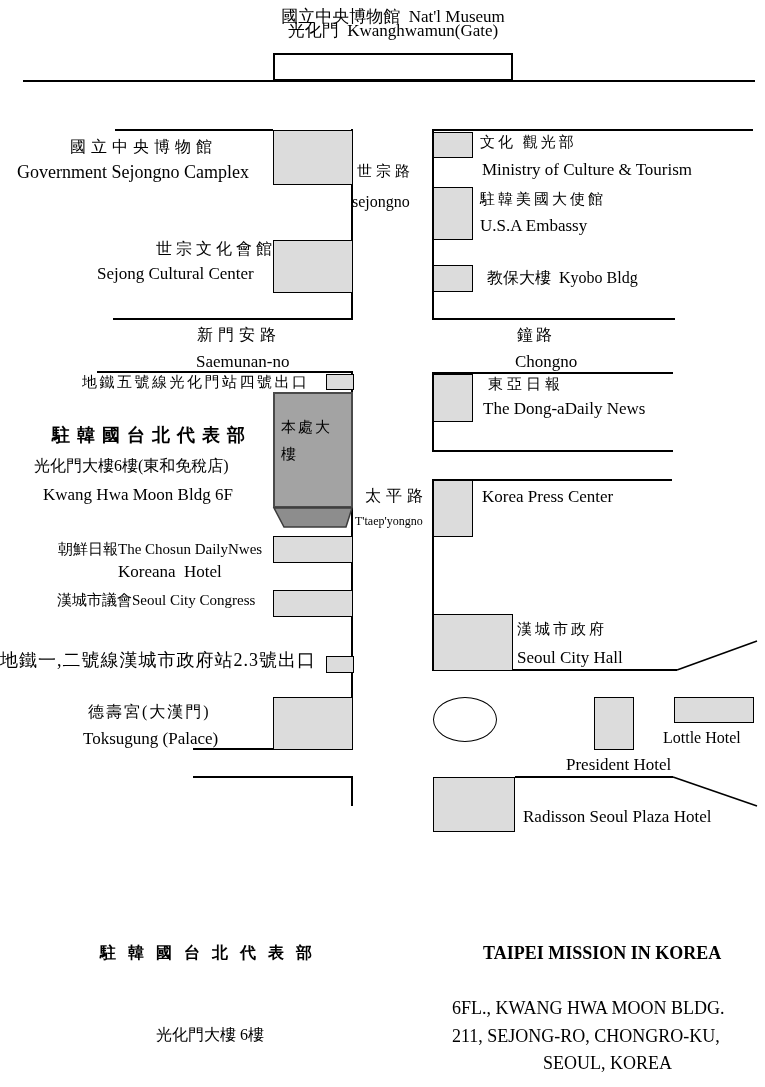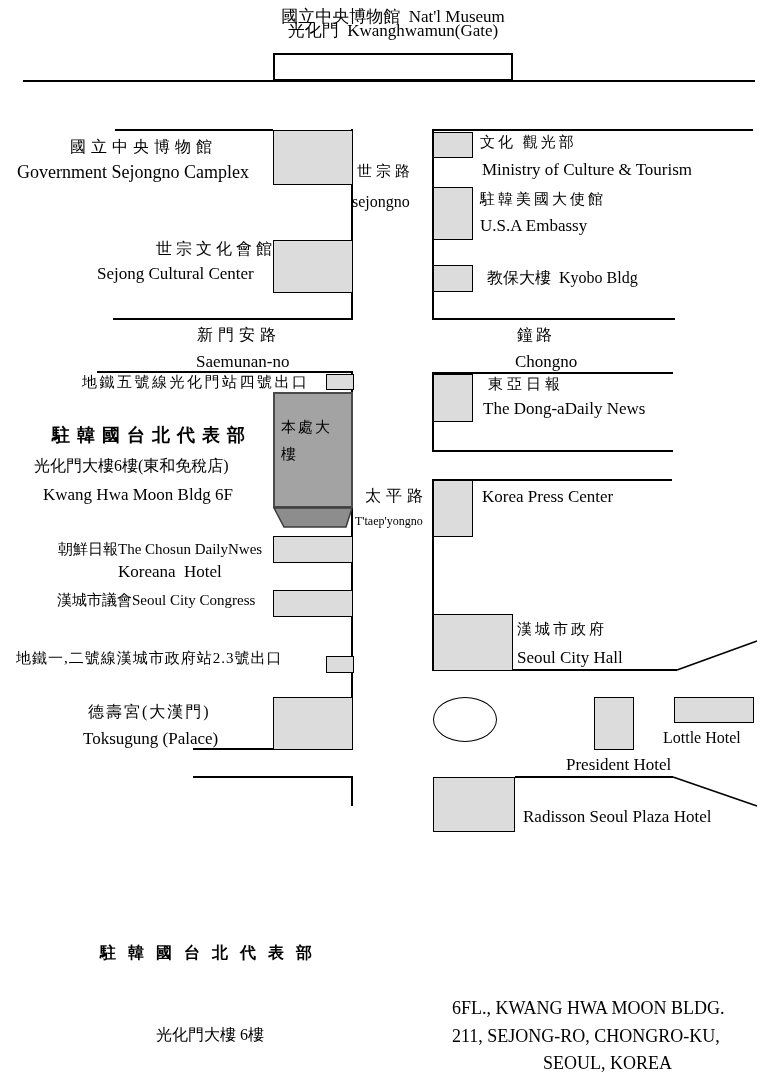--- a/index.html
+++ b/index.html
@@ -114,32 +114,33 @@
 
   <div class="t cjk" style="left:357px;top:486px;letter-spacing:5px;font-size:16px;margin-left:8px;">太平路</div>
   <div class="t sm" style="left:355px;top:514px;">T'taep'yongno</div>
 
   <div class="t" style="left:482px;top:486px;">Korea Press Center</div>
 
   <div class="t cjk" style="left:58px;top:540px;font-size:15px;">朝鮮日報The Chosun DailyNwes</div>
   <div class="t" style="left:118px;top:561px;">Koreana  Hotel</div>
   <div class="t cjk" style="left:57px;top:591px;font-size:15px;">漢城市議會Seoul City Congress</div>
 
-  <div class="t cjk" style="left:0px;top:649px;letter-spacing:1px;font-size:15px;margin-left:16px;">地鐵一,二號線漢城市政府站2.3號出口</div>
+  <div class="t cjk" style="left:0px;top:649px;letter-spacing:1px;font-size:18px;">地鐵一,二號線漢城市政府站2.3號出口</div>
 
   <div class="t cjk" style="left:517px;top:620px;letter-spacing:3px;font-size:15px;">漢城市政府</div>
   <div class="t" style="left:517px;top:647px;">Seoul City Hall</div>
 
   <div class="t cjk" style="left:88px;top:702px;letter-spacing:2px;">德壽宮(大漢門)</div>
   <div class="t" style="left:83px;top:728px;">Toksugung (Palace)</div>
 
   <div class="t" style="left:663px;top:728px;font-size:16px;">Lottle Hotel</div>
   <div class="t" style="left:566px;top:754px;">President Hotel</div>
   <div class="t cjk b" style="left:100px;top:943px;letter-spacing:4px;">駐 韓 國 台 北 代 表 部</div>
 
   <div class="t" style="left:523px;top:806px;">Radisson Seoul Plaza Hotel</div>
   <div class="t cjk" style="left:156px;top:1025px;">光化門大樓 6樓</div>
 
+  <div class="t b" style="left:483px;top:942px;font-size:18px;">TAIPEI MISSION IN KOREA</div>
   <div class="t" style="left:452px;top:997px;font-size:18px;">6FL., KWANG HWA MOON BLDG.</div>
   <div class="t" style="left:452px;top:1025px;font-size:18px;">211, SEJONG-RO, CHONGRO-KU,</div>
   <div class="t" style="left:543px;top:1052px;font-size:18px;">SEOUL, KOREA</div>
 
 </div>
 
 </body></html>

